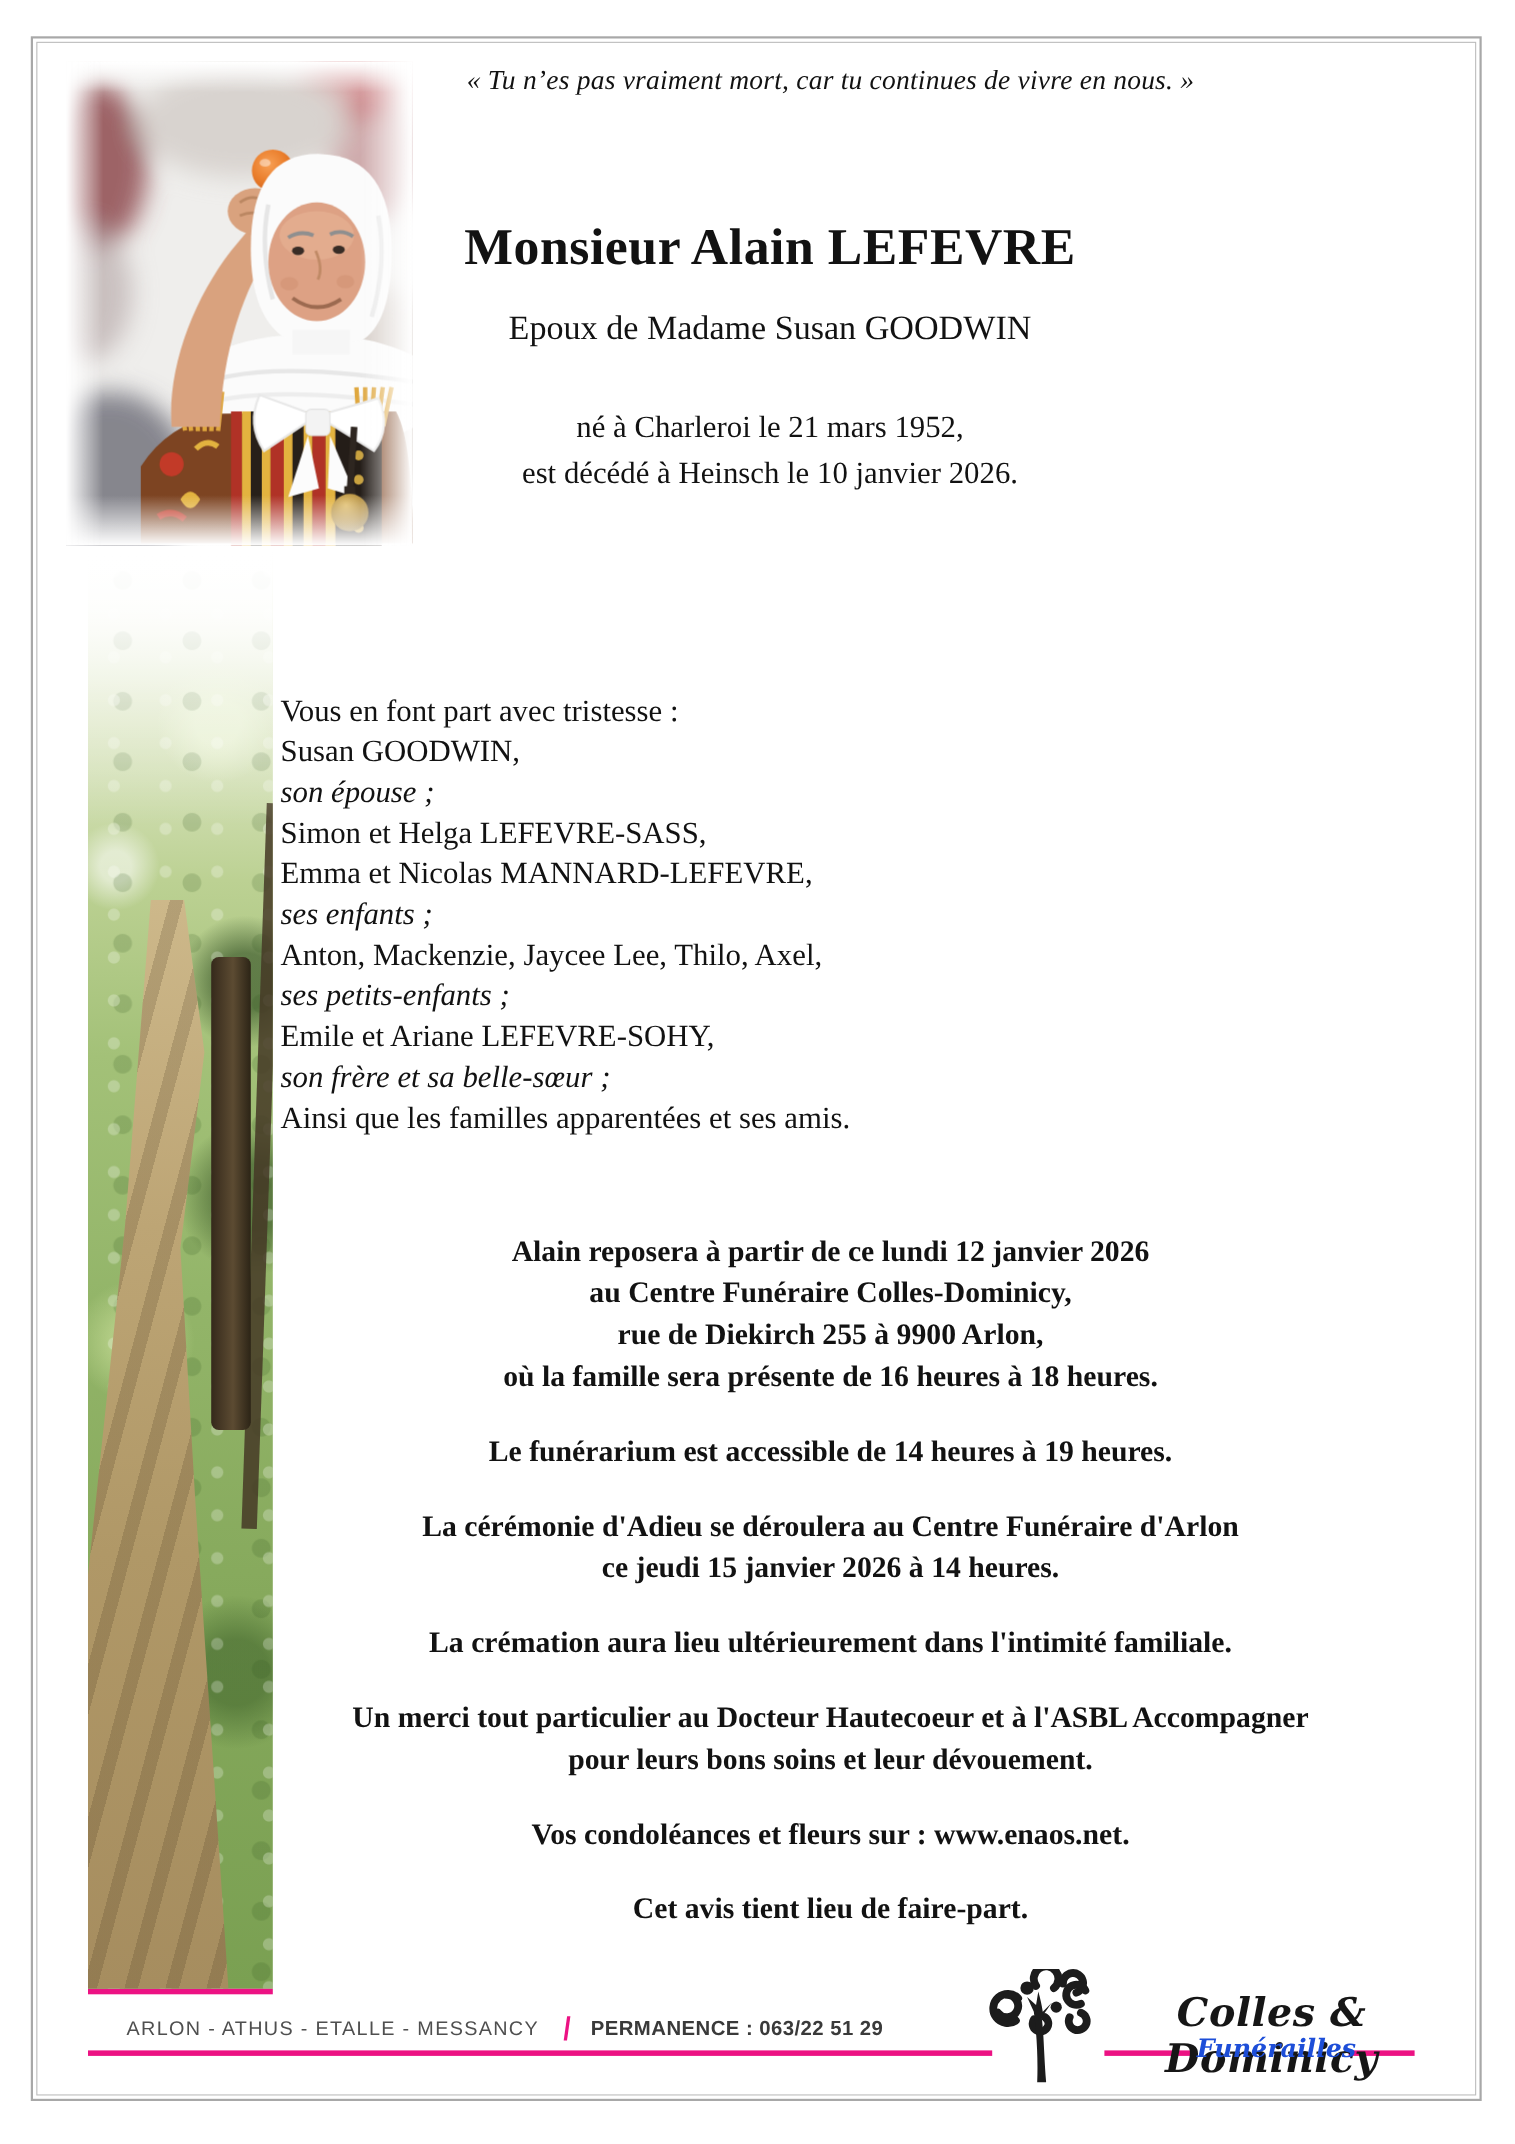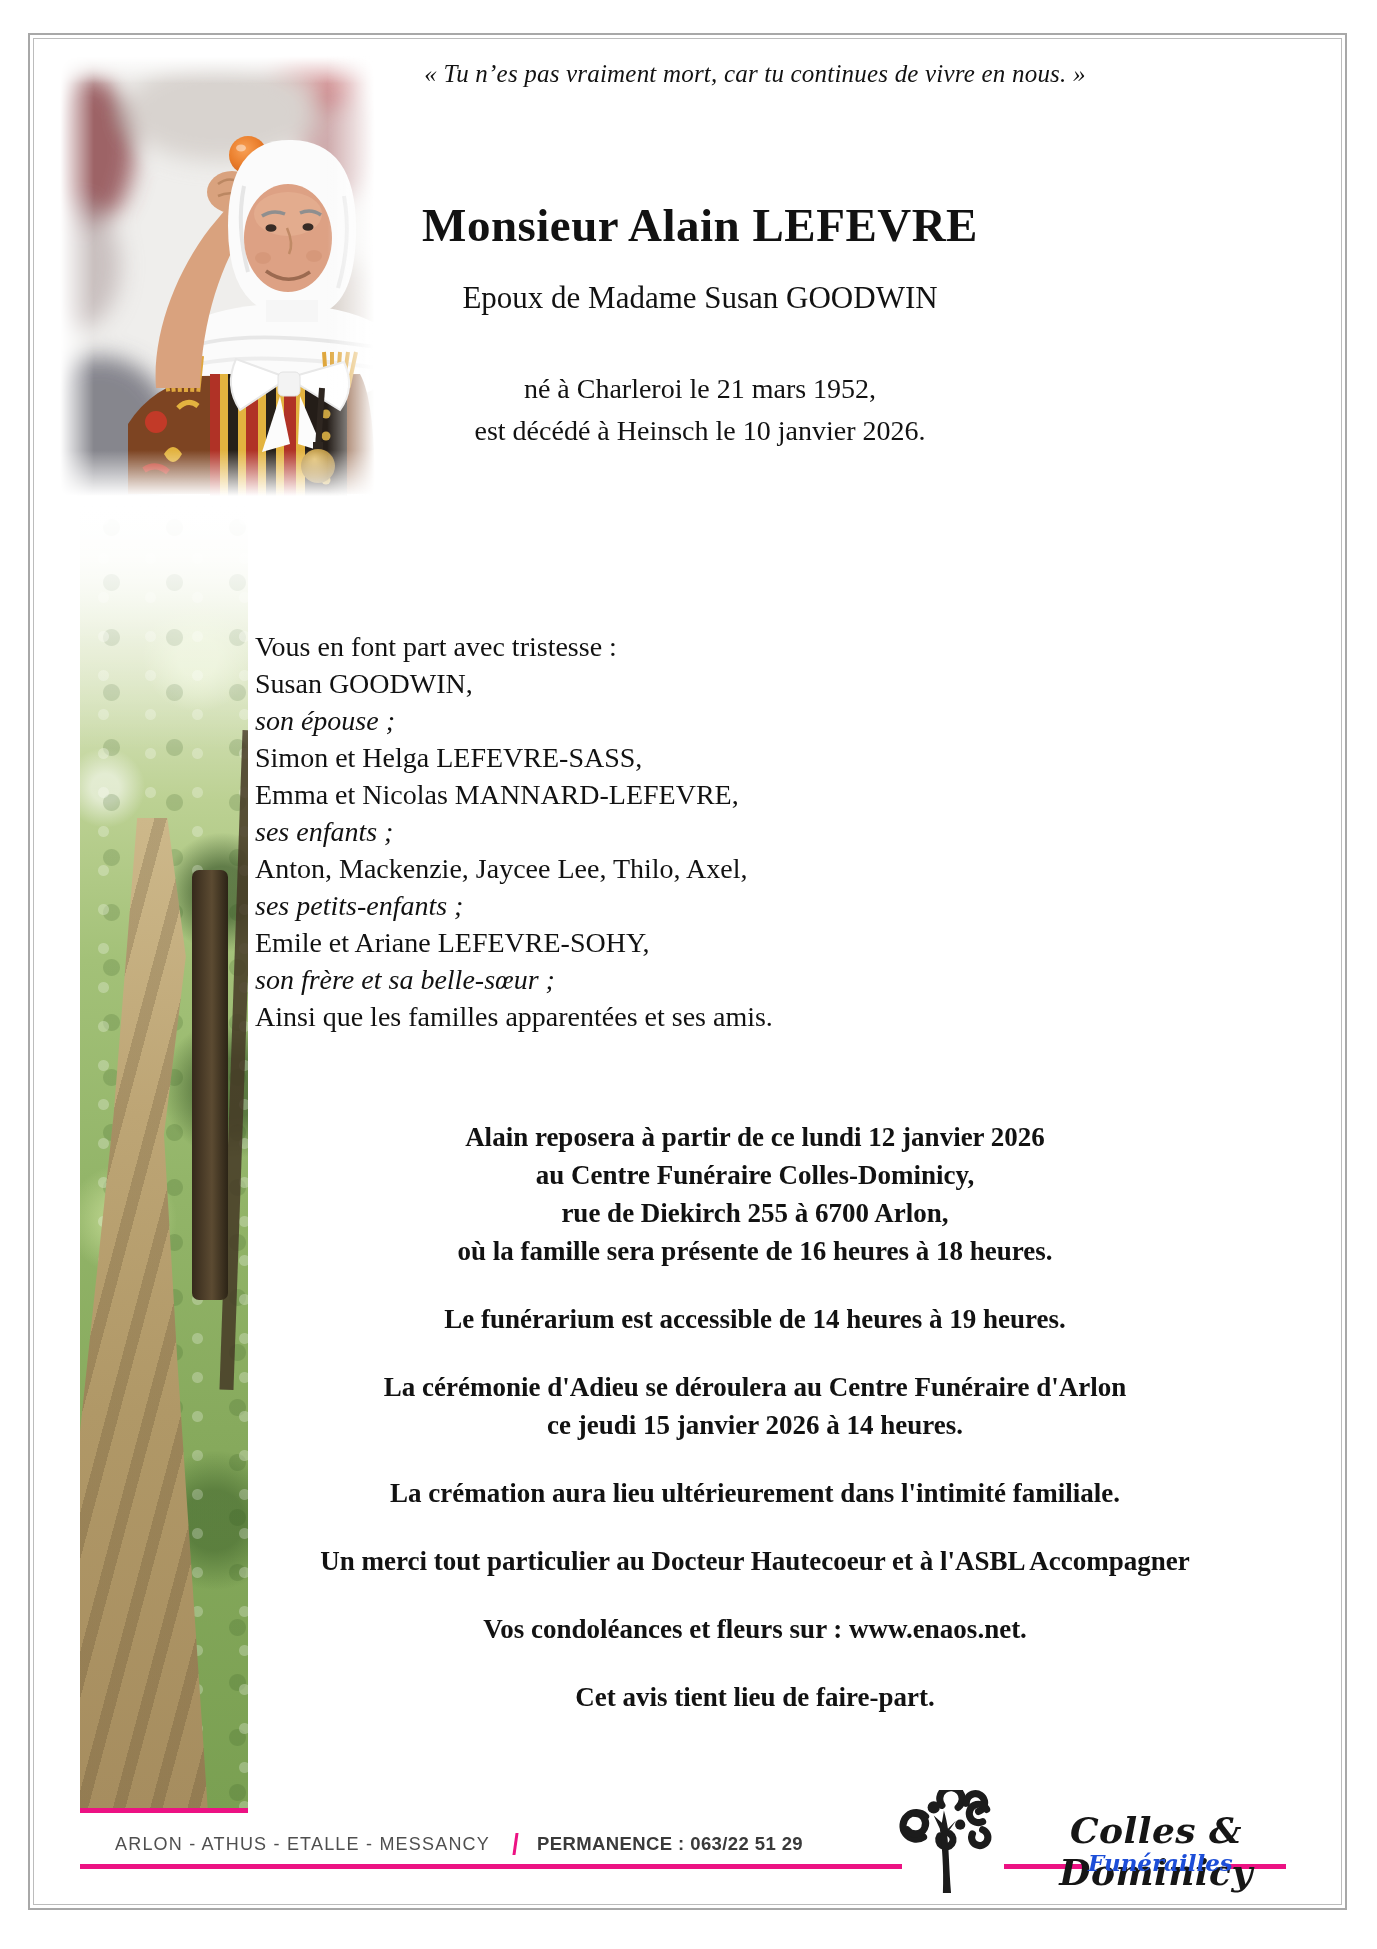--- a/index.html
+++ b/index.html
@@ -238,35 +238,36 @@
     <div class="relation">ses petits-enfants ;</div>
     <div class="names">Emile et Ariane LEFEVRE-SOHY,</div>
     <div class="relation">son frère et sa belle-sœur ;</div>
     <div class="names outro">Ainsi que les familles apparentées et ses amis.</div>
   </div>
 
   <div class="announcements">
     <p>
       <span>Alain reposera à partir de ce lundi 12 janvier 2026</span><br>
       <span>au Centre Funéraire Colles-Dominicy,</span><br>
-      <span>rue de Diekirch 255 à 6700 Arlon,</span><br>
+      <span>rue de Diekirch 255 à 9900 Arlon,</span><br>
       <span>où la famille sera présente de 16 heures à 18 heures.</span>
     </p>
     <p>
       <span>Le funérarium est accessible de 14 heures à 19 heures.</span>
     </p>
     <p>
       <span>La cérémonie d'Adieu se déroulera au Centre Funéraire d'Arlon</span><br>
       <span>ce jeudi 15 janvier 2026 à 14 heures.</span>
     </p>
     <p>
       <span>La crémation aura lieu ultérieurement dans l'intimité familiale.</span>
     </p>
     <p>
       <span>Un merci tout particulier au Docteur Hautecoeur et à l'ASBL Accompagner</span><br>
+      <span>pour leurs bons soins et leur dévouement.</span>
     </p>
     <p>
       <span>Vos condoléances et fleurs sur : www.enaos.net.</span>
     </p>
     <p>
       <span>Cet avis tient lieu de faire-part.</span>
     </p>
   </div>
 
   <div class="footer-row">

